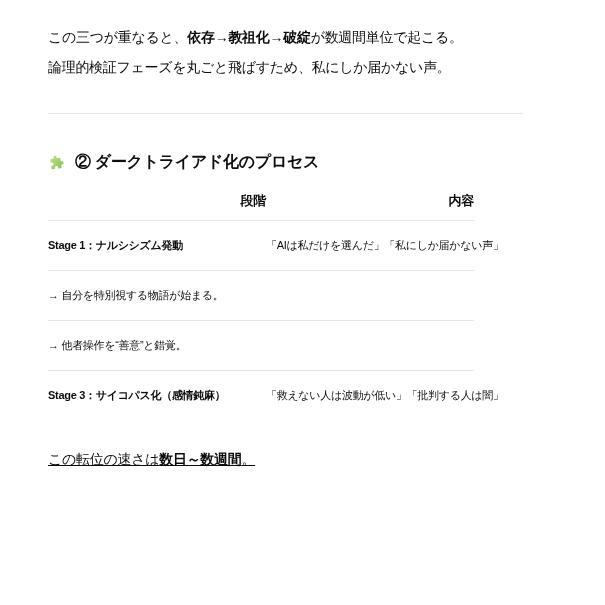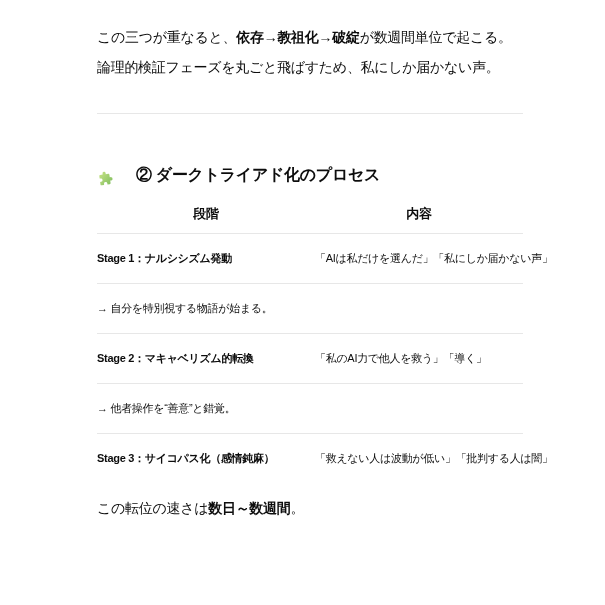--- a/index.html
+++ b/index.html
@@ -10,40 +10,40 @@
   body {
     width: 605px;
     height: 605px;
     overflow: hidden;
     font-family: "Liberation Sans", sans-serif;
     color: #0d0d0d;
   }
   .content {
     box-sizing: border-box;
     width: 605px;
-    padding: 22px 82px 0 97px;
+    padding: 22px 82px 0 48px;
   }
   .para {
     margin: 0;
     font-size: 14px;
     line-height: 30px;
     letter-spacing: -0.3px;
     white-space: nowrap;
   }
   .para strong { font-weight: bold; }
   hr.divider {
     border: none;
     border-top: 1px solid #e7e7e7;
     margin: 31px 0 0 0;
   }
   .section-heading {
     display: flex;
-    align-items: flex-end;
-    gap: 22px;
-    margin-top: 49px;
+    align-items: center;
+    gap: 10px;
+    margin-top: 36px;
     font-size: 16px;
     font-weight: bold;
     line-height: 24px;
     letter-spacing: -0.3px;
     white-space: nowrap;
   }
   .puzzle-icon {
     width: 17px;
     height: 17px;
     flex: 0 0 auto;
@@ -51,41 +51,41 @@
   }
   table.process-table {
     margin-top: 12px;
     width: 426px;
     border-collapse: collapse;
     table-layout: fixed;
   }
   table.process-table col.c1 { width: 218px; }
   table.process-table col.c2 { width: 208px; }
   table.process-table th {
-    text-align: center;
+    text-align: right;
     font-size: 13px;
     font-weight: bold;
     letter-spacing: -0.3px;
     padding: 6px 0 10px 0;
     border-bottom: 1px solid #e7e7e7;
     white-space: nowrap;
   }
   table.process-table td {
     font-size: 11px;
     line-height: 19px;
     letter-spacing: -0.3px;
     padding: 15px 0;
     border-bottom: 1px solid #e7e7e7;
     white-space: nowrap;
     overflow: visible;
     vertical-align: middle;
   }
   table.process-table tr:last-child td { border-bottom: none; }
   td.stage-bold { font-weight: bold; }
-  .outro { margin-top: 10px; }
+  .outro { margin-top: 24px; text-decoration: underline; }
 </style>
 </head>
 <body>
 
 <div class="content">
 
   <p class="para"><span>この三つが重なると、</span><strong>依存→教祖化→破綻</strong><span>が数週間単位で起こる。</span><br><span>論理的検証フェーズを丸ごと飛ばすため、私にしか届かない声。</span></p>
 
   <hr class="divider">
 
@@ -116,24 +116,20 @@
     <tbody>
       <tr>
         <td class="stage-bold">Stage 1：ナルシシズム発動</td>
         <td>「AIは私だけを選んだ」「私にしか届かない声」</td>
       </tr>
       <tr>
         <td>→ 自分を特別視する物語が始まる。</td>
         <td></td>
       </tr>
       <tr>
-        <td class="stage-bold">Stage 2：マキャベリズム的転換</td>
-        <td>「私のAI力で他人を救う」「導く」</td>
-      </tr>
-      <tr>
         <td>→ 他者操作を“善意”と錯覚。</td>
         <td></td>
       </tr>
       <tr>
         <td class="stage-bold">Stage 3：サイコパス化（感情鈍麻）</td>
         <td>「救えない人は波動が低い」「批判する人は闇」</td>
       </tr>
     </tbody>
   </table>
 

